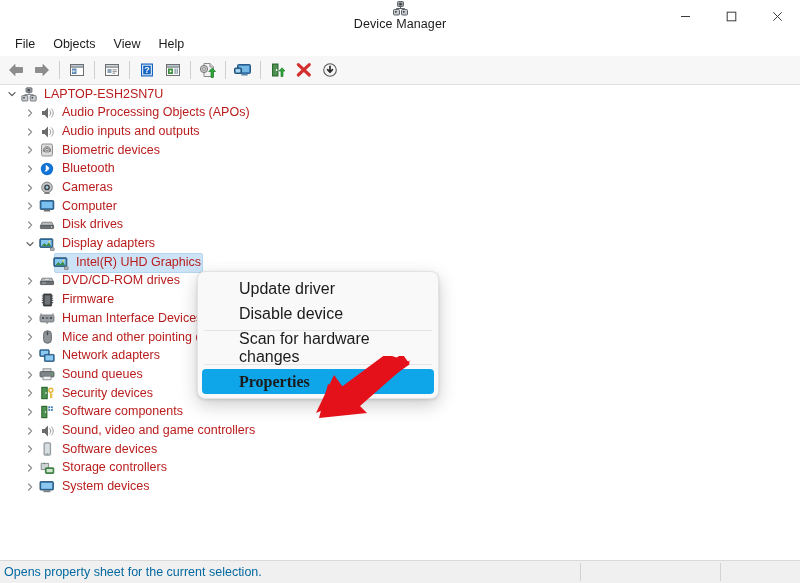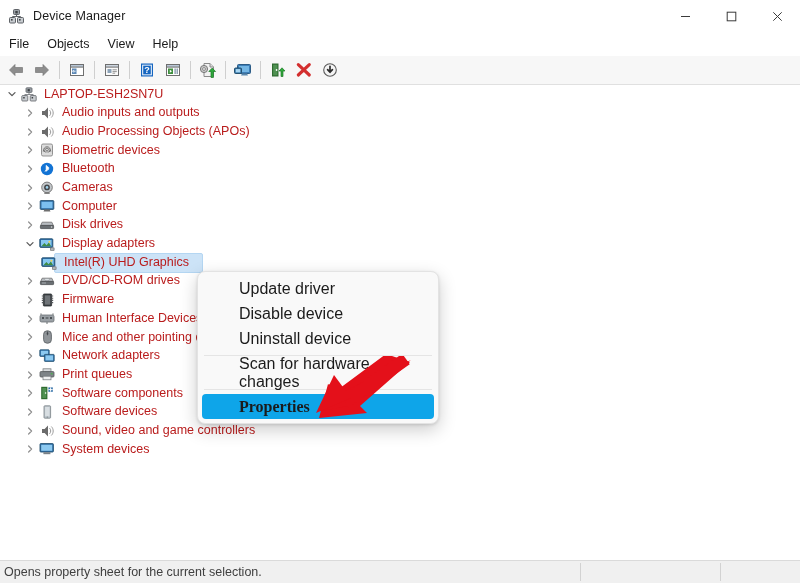--- a/index.html
+++ b/index.html
@@ -17,20 +17,21 @@
   }
 
   
   .titlebar {
     height: 32px;
     background: #ffffff;
     display: flex;
     align-items: center;
     position: relative;
     user-select: none;
+    flex-direction: column;
   }
   .titlebar-icon {
     margin-left: 8px;
     margin-right: 8px;
     width: 17px;
     height: 17px;
     flex: 0 0 auto;
     display: block;
   }
   .titlebar-title {
@@ -53,20 +54,21 @@
     justify-content: center;
     color: #3b3b3b;
   }
 
   
   .menubar {
     height: 24px;
     background: #ffffff;
     display: flex;
     align-items: center;
+    padding-left: 6px;
     user-select: none;
   }
   .menu-item {
     font-size: 12.5px;
     color: #1b1b1b;
     padding: 2px 9px;
     border-radius: 3px;
   }
 
   
@@ -129,21 +131,21 @@
     margin-right: 6px;
     flex: 0 0 auto;
     display: flex;
     align-items: center;
     justify-content: center;
   }
   .row-icon svg { display: block; }
   .label { line-height: 1; padding-bottom: 1px; }
   .row.depth0 { padding-left: 4px; }
   .row.depth1 { padding-left: 22px; }
-  .row.depth2 { padding-left: 40px; }
+  .row.depth2 { padding-left: 52px; }
   .row.selected .sel-bg {
     position: absolute;
     background: #cce3f7;
     border: 1px solid #b4d6f2;
     border-radius: 2px;
     left: 54px;
     top: 0;
     height: 18px;
     width: 147px;
     z-index: 0;
@@ -199,21 +201,21 @@
     position: absolute;
     left: 0;
     bottom: 0;
     width: 800px;
     height: 22px;
     background: #f0f0f0;
     border-top: 1px solid #dadada;
     display: flex;
     align-items: center;
     font-size: 12.5px;
-    color: #404040;
+    color: #0369a1;
     user-select: none;
   }
   .status-text { padding-left: 4px; }
   .status-div {
     position: absolute;
     top: 2px;
     width: 1px;
     height: 18px;
     background: #d2d2d2;
   }
@@ -378,36 +380,36 @@
       <svg width="10" height="10" viewBox="0 0 10 10">
           <path d="M3.6 2l3 3-3 3" stroke="#909090" stroke-width="1.2" fill="none" stroke-linecap="round" stroke-linejoin="round"></path>
         </svg>
     </span>
     <span class="row-icon">
       <svg width="15" height="14" viewBox="0 0 15 14">
         <path d="M2 5h2.6L8 1.6v10.8L4.6 9H2z" fill="#6b6b6b"></path>
         <path d="M9.8 4.4c1.3 1.3 1.3 3.9 0 5.2M11.6 2.8c2.2 2.1 2.2 6.3 0 8.4" stroke="#9a9a9a" stroke-width="1" fill="none" stroke-linecap="round"></path>
       </svg>
     </span>
-    <span class="label">Audio inputs and outputs</span>
+    <span class="label">Audio Processing Objects (APOs)</span>
   </div>
 
   <div class="row depth1">
     <span class="chev">
       <svg width="10" height="10" viewBox="0 0 10 10">
           <path d="M3.6 2l3 3-3 3" stroke="#909090" stroke-width="1.2" fill="none" stroke-linecap="round" stroke-linejoin="round"></path>
         </svg>
     </span>
     <span class="row-icon">
       <svg width="15" height="14" viewBox="0 0 15 14">
         <path d="M2 5h2.6L8 1.6v10.8L4.6 9H2z" fill="#6b6b6b"></path>
         <path d="M9.8 4.4c1.3 1.3 1.3 3.9 0 5.2M11.6 2.8c2.2 2.1 2.2 6.3 0 8.4" stroke="#9a9a9a" stroke-width="1" fill="none" stroke-linecap="round"></path>
       </svg>
     </span>
-    <span class="label">Audio Processing Objects (APOs)</span>
+    <span class="label">Audio inputs and outputs</span>
   </div>
 
 
   <div class="row depth1">
     <span class="chev">
       <svg width="10" height="10" viewBox="0 0 10 10">
           <path d="M3.6 2l3 3-3 3" stroke="#909090" stroke-width="1.2" fill="none" stroke-linecap="round" stroke-linejoin="round"></path>
         </svg>
     </span>
     <span class="row-icon">
@@ -608,24 +610,41 @@
         </svg>
     </span>
     <span class="row-icon">
       <svg width="16" height="13" viewBox="0 0 16 13">
         <rect x="4" y="0.8" width="8" height="3" fill="#d9dcde" stroke="#6f7478" stroke-width=".7"></rect>
         <rect x="1" y="3.6" width="14" height="5.4" rx="1" fill="#7e8488" stroke="#55595c" stroke-width=".8"></rect>
         <rect x="4" y="8.2" width="8" height="3.6" fill="#eef0f1" stroke="#6f7478" stroke-width=".7"></rect>
         <rect x="11.8" y="5" width="1.8" height="1.4" fill="#4caf50"></rect>
       </svg>
     </span>
-    <span class="label">Print queues</span>
-  </div>
-
-
+    <span class="label">Sound queues</span>
+  </div>
+
+
+  <div class="row depth1">
+    <span class="chev">
+      <svg width="10" height="10" viewBox="0 0 10 10">
+          <path d="M3.6 2l3 3-3 3" stroke="#909090" stroke-width="1.2" fill="none" stroke-linecap="round" stroke-linejoin="round"></path>
+        </svg>
+    </span>
+    <span class="row-icon">
+      <svg width="14" height="14" viewBox="0 0 14 14">
+        <rect x="1.2" y="0.8" width="6.6" height="12.4" fill="#2e6b30"></rect>
+        <rect x="2.3" y="2" width="4.4" height="10" fill="#4f9152"></rect>
+        <circle cx="6" cy="7" r=".8" fill="#fff"></circle>
+        <circle cx="10.8" cy="4.2" r="2" fill="none" stroke="#e3b63a" stroke-width="1.4"></circle>
+        <path d="M10.8 6v6.2M10.8 9h1.8M10.8 11.2h1.5" stroke="#e3b63a" stroke-width="1.4" fill="none"></path>
+      </svg>
+    </span>
+    <span class="label">Security devices</span>
+  </div>
 
   <div class="row depth1">
     <span class="chev">
       <svg width="10" height="10" viewBox="0 0 10 10">
           <path d="M3.6 2l3 3-3 3" stroke="#909090" stroke-width="1.2" fill="none" stroke-linecap="round" stroke-linejoin="round"></path>
         </svg>
     </span>
     <span class="row-icon">
       <svg width="14" height="14" viewBox="0 0 14 14">
         <rect x="1.2" y="0.8" width="6.2" height="12.4" fill="#2e6b30"></rect>
@@ -639,44 +658,60 @@
     <span class="label">Software components</span>
   </div>
 
   <div class="row depth1">
     <span class="chev">
       <svg width="10" height="10" viewBox="0 0 10 10">
           <path d="M3.6 2l3 3-3 3" stroke="#909090" stroke-width="1.2" fill="none" stroke-linecap="round" stroke-linejoin="round"></path>
         </svg>
     </span>
     <span class="row-icon">
+      <svg width="15" height="14" viewBox="0 0 15 14">
+        <path d="M2 5h2.6L8 1.6v10.8L4.6 9H2z" fill="#6b6b6b"></path>
+        <path d="M9.8 4.4c1.3 1.3 1.3 3.9 0 5.2M11.6 2.8c2.2 2.1 2.2 6.3 0 8.4" stroke="#9a9a9a" stroke-width="1" fill="none" stroke-linecap="round"></path>
+      </svg>
+    </span>
+    <span class="label">Sound, video and game controllers</span>
+  </div>
+
+  <div class="row depth1">
+    <span class="chev">
+      <svg width="10" height="10" viewBox="0 0 10 10">
+          <path d="M3.6 2l3 3-3 3" stroke="#909090" stroke-width="1.2" fill="none" stroke-linecap="round" stroke-linejoin="round"></path>
+        </svg>
+    </span>
+    <span class="row-icon">
       <svg width="11" height="14" viewBox="0 0 11 14">
         <rect x="2" y="0.8" width="6.6" height="12.4" rx=".8" fill="#bcc5cb" stroke="#7a8187" stroke-width=".8"></rect>
         <rect x="3.1" y="2" width="4.4" height="9.2" fill="#d8dee2"></rect>
         <circle cx="5.3" cy="12.1" r=".7" fill="#7a8187"></circle>
       </svg>
     </span>
     <span class="label">Software devices</span>
   </div>
 
   <div class="row depth1">
     <span class="chev">
       <svg width="10" height="10" viewBox="0 0 10 10">
           <path d="M3.6 2l3 3-3 3" stroke="#909090" stroke-width="1.2" fill="none" stroke-linecap="round" stroke-linejoin="round"></path>
         </svg>
     </span>
     <span class="row-icon">
-      <svg width="15" height="14" viewBox="0 0 15 14">
-        <path d="M2 5h2.6L8 1.6v10.8L4.6 9H2z" fill="#6b6b6b"></path>
-        <path d="M9.8 4.4c1.3 1.3 1.3 3.9 0 5.2M11.6 2.8c2.2 2.1 2.2 6.3 0 8.4" stroke="#9a9a9a" stroke-width="1" fill="none" stroke-linecap="round"></path>
-      </svg>
-    </span>
-    <span class="label">Sound, video and game controllers</span>
-  </div>
-
+      <svg width="16" height="14" viewBox="0 0 16 14">
+        <path d="M2.2 2.4h7.4v6.2H2.2z" fill="#cfd4d7" stroke="#6f7478" stroke-width=".8"></path>
+        <path d="M4.8 1.2l1.6 1.2-1.6 1.2z" fill="#4f9152"></path>
+        <rect x="6.4" y="6.8" width="8.4" height="5.6" rx=".7" fill="#3f8c43" stroke="#2a6b30" stroke-width=".8"></rect>
+        <rect x="7.6" y="8" width="6" height="3.2" fill="#cfe6d1"></rect>
+      </svg>
+    </span>
+    <span class="label">Storage controllers</span>
+  </div>
 
   <div class="row depth1">
     <span class="chev">
       <svg width="10" height="10" viewBox="0 0 10 10">
           <path d="M3.6 2l3 3-3 3" stroke="#909090" stroke-width="1.2" fill="none" stroke-linecap="round" stroke-linejoin="round"></path>
         </svg>
     </span>
     <span class="row-icon">
       <svg width="16" height="14" viewBox="0 0 16 14">
         <rect x="1" y="1.6" width="13.4" height="8.4" rx=".8" fill="#2f6fa8" stroke="#24506f" stroke-width=".9"></rect>
@@ -685,21 +720,20 @@
       </svg>
     </span>
     <span class="label">System devices</span>
   </div>
 
 </div>
 
 <div class="ctxmenu">
   <div class="ctx-item">Update driver</div>
   <div class="ctx-item">Disable device</div>
-  <div class="ctx-item">Uninstall device</div>
   <div class="ctx-sep"></div>
   <div class="ctx-item">Scan for hardware changes</div>
   <div class="ctx-sep"></div>
   <div class="ctx-item bold highlight">Properties</div>
 </div>
 
 <div class="arrow-anno">
   <svg width="130" height="62" viewBox="0 0 130 62">
     <path d="M122 2 L72 46 L79 53 L31 58 L40 24 L48 31 L98 -6 Z" fill="#e4101a" transform="translate(0,4)"></path>
     <path d="M123 4 L60 50 L33 55 L41 28 L52 37 Z" fill="#e4101a"></path>

